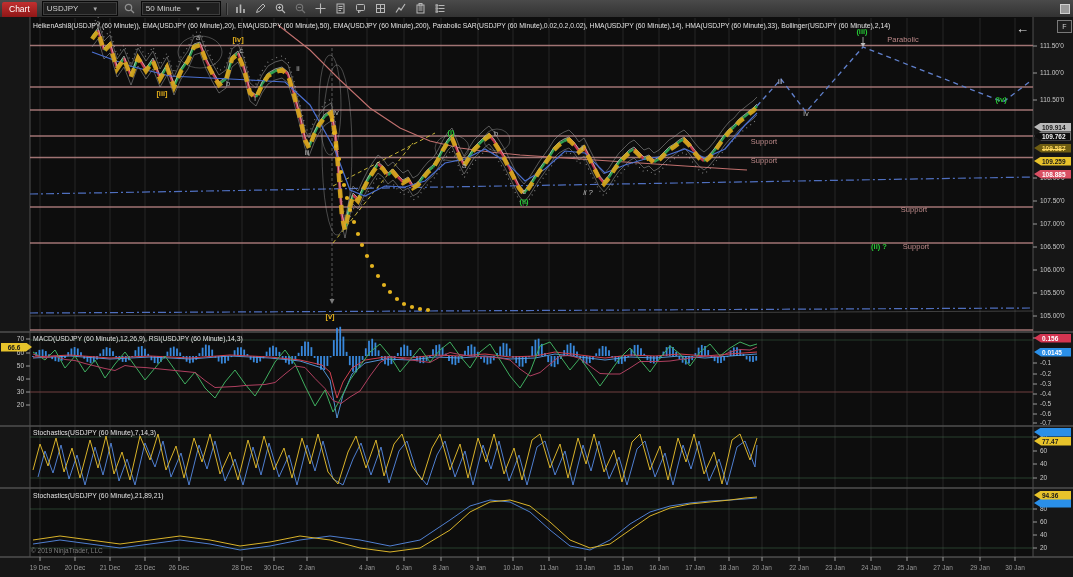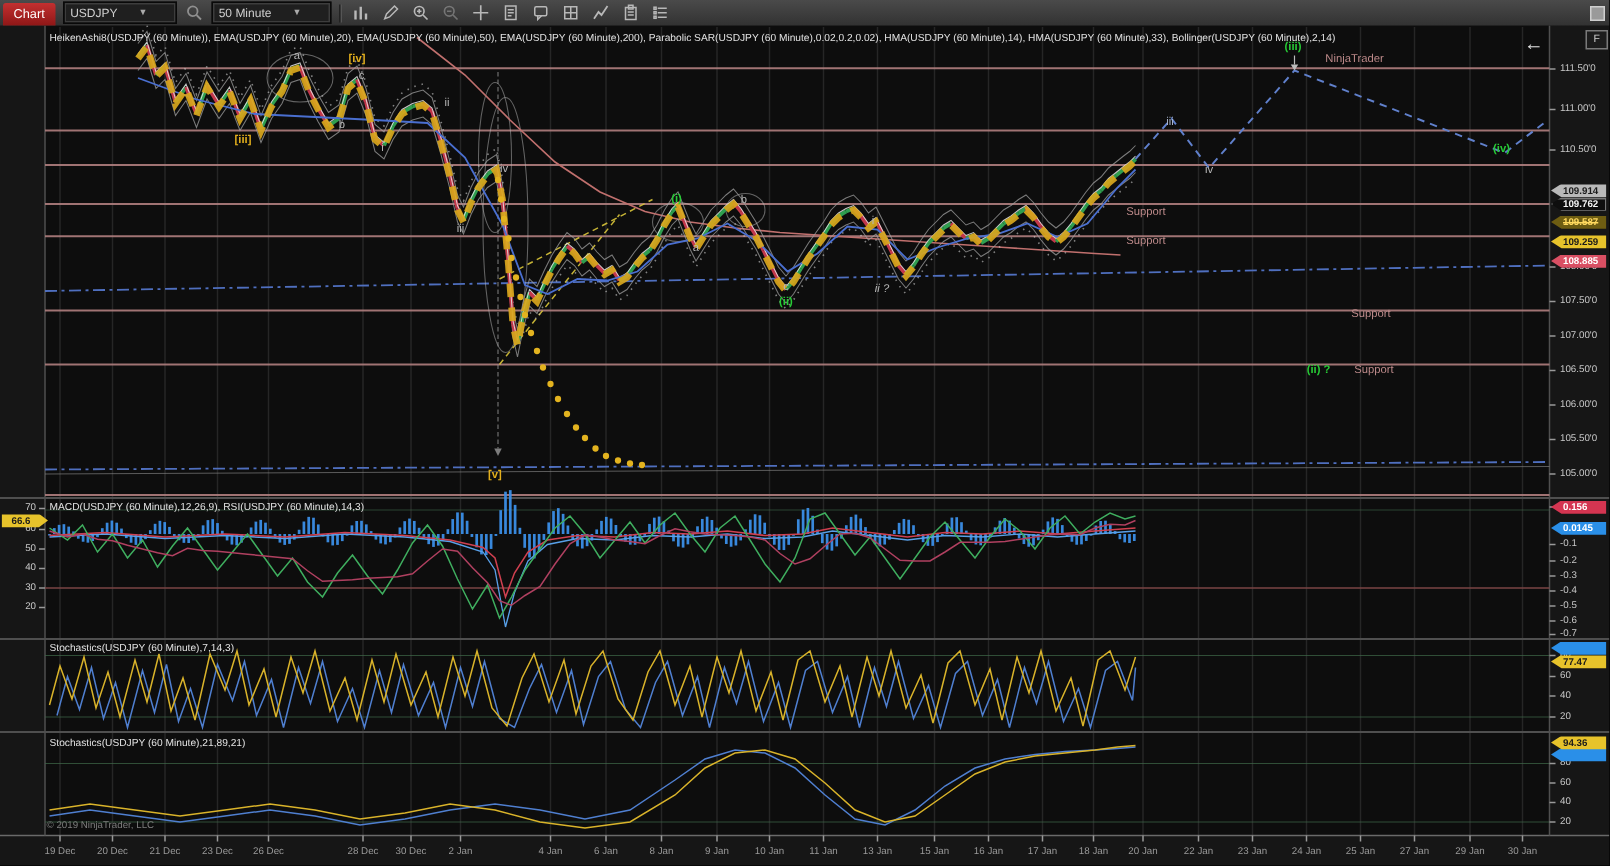--- a/index.html
+++ b/index.html
@@ -763,19 +763,19 @@
       <div class="ann gray" style="left: 496px; top: 133px;">b</div>
       <div class="ann gray" style="left: 524px; top: 191px;">c</div>
       <div class="ann green" style="left: 524px; top: 201px;">(ii)</div>
       <div class="ann gray" style="left: 582px; top: 147px;">i</div>
       <div class="ann gray" style="left: 588px; top: 192px; font-style: italic;">ii ?</div>
       <div class="ann grayblue" style="left: 780px; top: 81px;">iii</div>
       <div class="ann gray" style="left: 806px; top: 113px;">iv</div>
       <div class="ann green" style="left: 862px; top: 31px;">(iii)</div>
       <div class="ann green" style="left: 1001px; top: 99px;">(iv)</div>
       <div class="ann green" style="left: 879px; top: 246px;">(ii) ?</div>
-      <div class="ann rose" style="left: 903px; top: 39px;">NinjaTrader</div>
+      <div class="ann rose" style="left: 903px; top: 39px;">Parabolic</div>
       <div class="ann rose" style="left: 764px; top: 141px;">Support</div>
       <div class="ann rose" style="left: 764px; top: 160px;">Support</div>
       <div class="ann rose" style="left: 914px; top: 209px;">Support</div>
       <div class="ann rose" style="left: 916px; top: 246px;">Support</div>
     </div>
 </div>
 
 </body></html>

